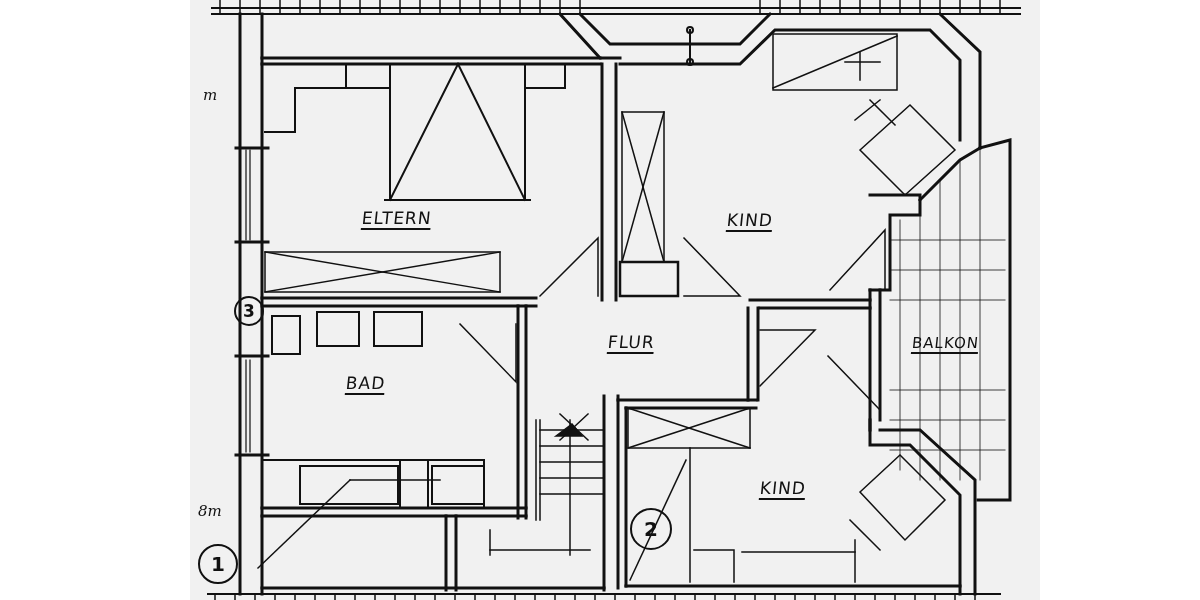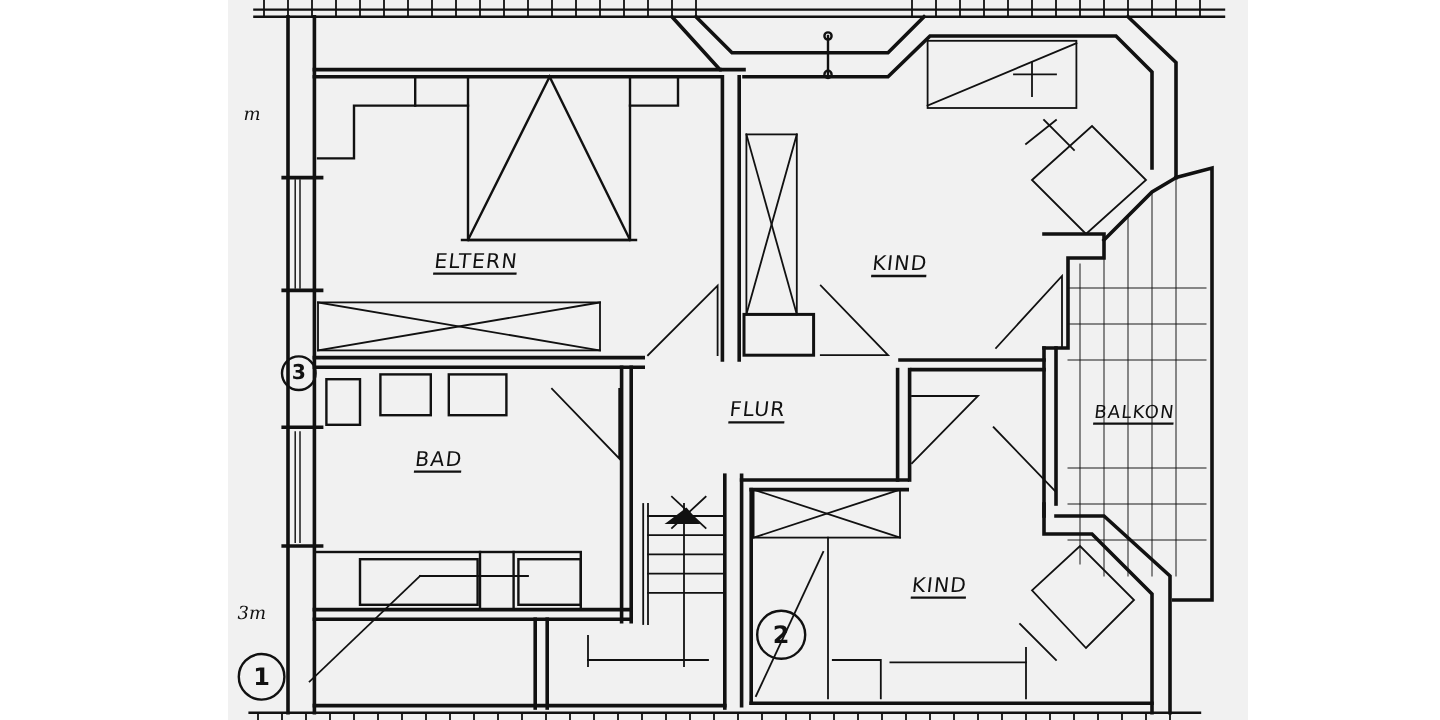--- a/index.html
+++ b/index.html
@@ -211,13 +211,13 @@
 <div class="lbl" style="left:608px;top:332px;">FLUR</div>
 <div class="lbl" style="left:346px;top:373px;">BAD</div>
 <div class="lbl" style="left:760px;top:478px;">KIND</div>
 <div class="lbl" style="left:912px;top:334px;font-size:15px;">BALKON</div>
 
 <div class="marker" style="left:234px;top:296px;">3</div>
 <div class="marker" style="left:630px;top:508px;width:42px;height:42px;font-size:20px;">2</div>
 <div class="marker" style="left:198px;top:544px;width:40px;height:40px;font-size:20px;">1</div>
 
 <div class="note" style="left:203px;top:86px;">m</div>
-<div class="note" style="left:198px;top:502px;">3m</div>
+<div class="note" style="left:198px;top:502px;">8m</div>
 
 </body></html>

